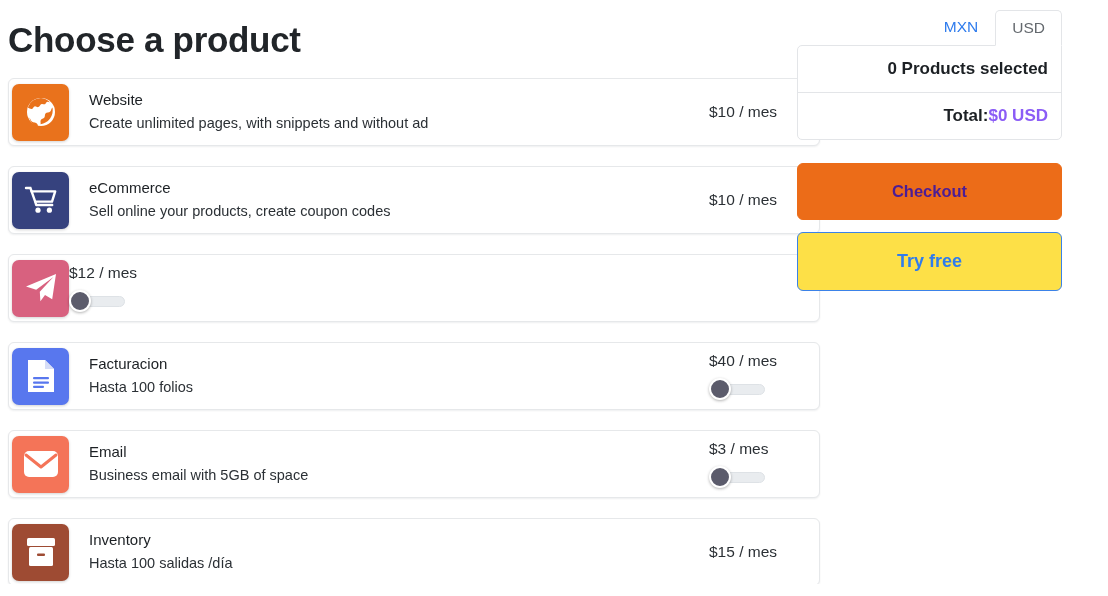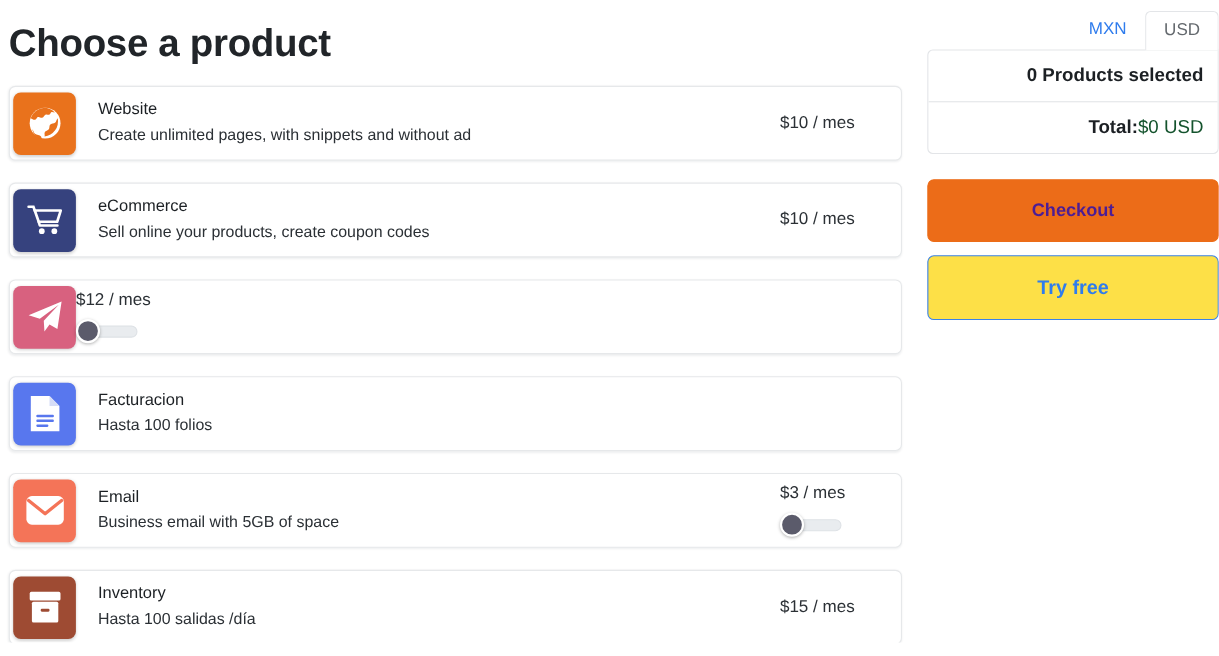--- a/index.html
+++ b/index.html
@@ -139,21 +139,21 @@
     height: 22px;
     border-radius: 50%;
     background: #5b5b6b;
     border: 2px solid #ffffff;
     box-shadow: 0 1px 3px rgba(0,0,0,0.30);
   }
 
   
   .right-col {
     position: absolute;
-    left: 843px;
+    left: 797px;
     top: 0;
     width: 265px;
     height: 480px;
   }
 
   .currency-tabs {
     display: flex;
     justify-content: flex-end;
     align-items: flex-end;
     height: 45px;
@@ -201,22 +201,22 @@
     white-space: nowrap;
   }
   .summary-row + .summary-row {
     border-top: 1px solid #e3e5e8;
   }
   .summary-label {
     font-weight: 700;
     color: #1c2024;
   }
   .summary-value {
-    font-weight: 400;
-    color: #14532d;
+    font-weight: 700;
+    color: #8b5cf6;
   }
 
   .btn {
     display: block;
     width: 100%;
     text-align: center;
     border-radius: 6px;
     cursor: pointer;
     font-weight: 700;
     font-stretch: condensed;
@@ -306,20 +306,27 @@
               <path d="M3 2h17l9 9v23H3z" fill="#ffffff"></path>
               <path d="M20 2l9 9h-9z" fill="#d6ddf7"></path>
               <rect x="8" y="19" width="16" height="2.3" rx="1" fill="#5877ee"></rect>
               <rect x="8" y="23.4" width="16" height="2.3" rx="1" fill="#5877ee"></rect>
               <rect x="8" y="27.8" width="11" height="2.3" rx="1" fill="#5877ee"></rect>
             </svg>
           </div>
           <div class="product-text">
             <div class="product-name">Facturacion</div>
             <div class="product-desc">Hasta 100 folios</div>
+          </div>
+          <div class="product-right">
+            <div class="product-price">$40 / mes</div>
+            <div class="toggle">
+              <span class="track"></span>
+              <span class="knob"></span>
+            </div>
           </div>
         </div>
         <div class="product-card">
           <div class="product-icon" style="background: rgb(244, 116, 88);">
             <svg width="36" height="30" viewBox="0 0 36 30">
               <rect x="1" y="2" width="34" height="26" rx="5" fill="#ffffff"></rect>
               <path d="M3 6l15 12L33 6" stroke="#f47458" stroke-width="3" fill="none" stroke-linecap="round" stroke-linejoin="round"></path>
             </svg>
           </div>
           <div class="product-text">

